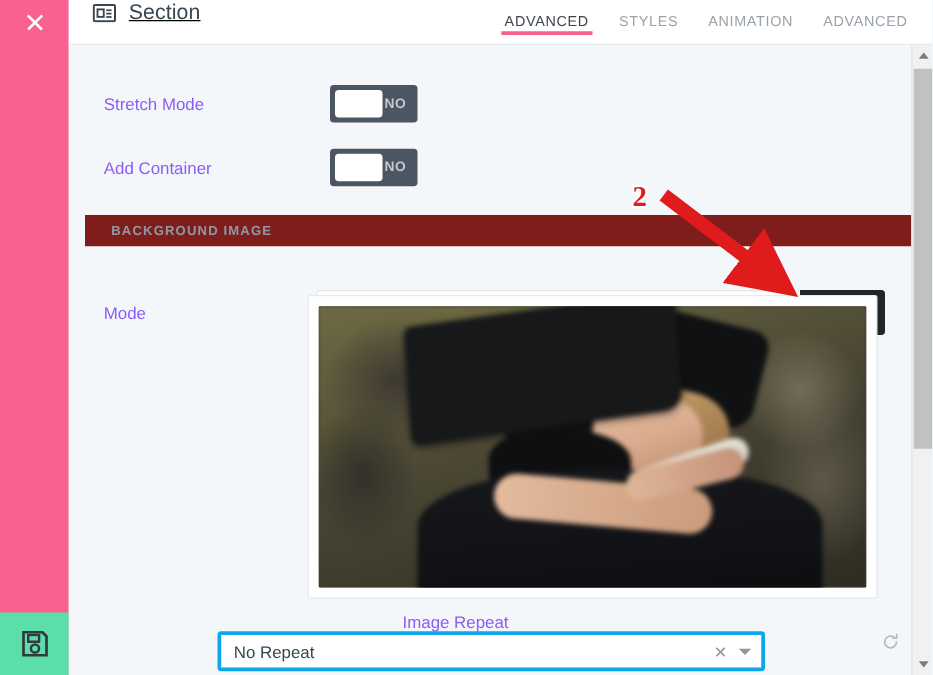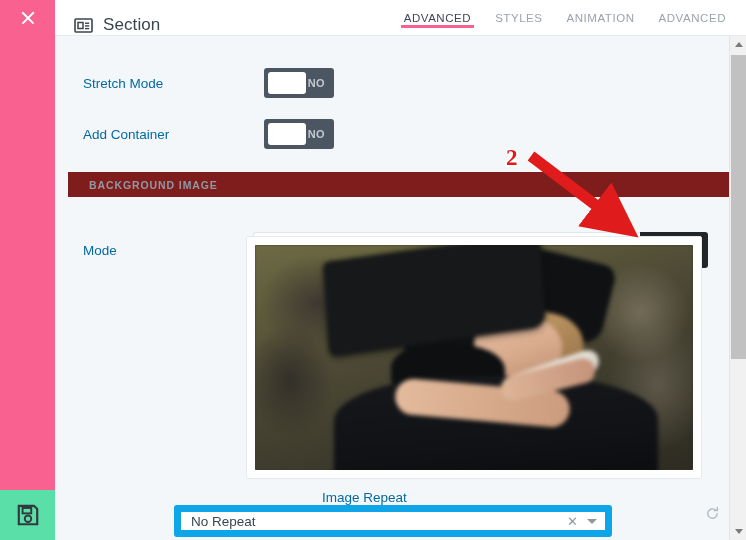--- a/index.html
+++ b/index.html
@@ -46,21 +46,21 @@
     cursor: pointer;
   }
   .floppy { display: block; }
 
   
   .header {
     position: absolute; left: 55px; top: 0;
     width: 691px; height: 36px;
     background: #ffffff;
     border-bottom: 1px solid #e6ebf0;
-    display: flex; align-items: flex-end;
+    display: flex; align-items: flex-start; text-decoration: underline;
   }
   .title-wrap {
     display: flex; align-items: center; gap: 10px;
     padding-left: 19px;
   }
   .sec-icon { display: block; }
   .page-title {
     font-size: 17px; color: #37474f; font-weight: 400;
     letter-spacing: .1px;
   }
@@ -91,21 +91,21 @@
     overflow: hidden;
   }
 
   .row {
     position: absolute; left: 0;
     width: 676px;
     display: flex; align-items: center;
   }
   .row-label {
     width: 198px; padding-left: 28px;
-    font-size: 13.5px; color: #0369a1;
+    font-size: 13.5px; color: #8b5cf6;
   }
 
   
   .toggle {
     width: 70px; height: 30px;
     background: #4b5662;
     border-radius: 3px;
     display: flex; align-items: center;
     cursor: pointer;
     position: relative;
@@ -261,21 +261,21 @@
     box-shadow: 0 1px 3px rgba(0,0,0,.4);
   }
   .ph-soft { position:absolute; inset:0; filter: blur(2.2px); }
 
   
   .sel-row { top: 454px; flex-direction: column; }
   .select-box {
     position: relative;
     width: 438px; height: 32px;
     background: #ffffff;
-    border: 7px solid #0ea5e9;
+    border: 3px solid #0ea5e9;
     border-radius: 3px;
     display: flex; align-items: center;
     font-size: 13.5px; color: #37474f;
     padding: 0 10px;
     cursor: pointer;
   }
   .sel-tools {
     position: absolute; right: 8px; top: 0; height: 100%;
     display: flex; align-items: center; gap: 9px;
   }

